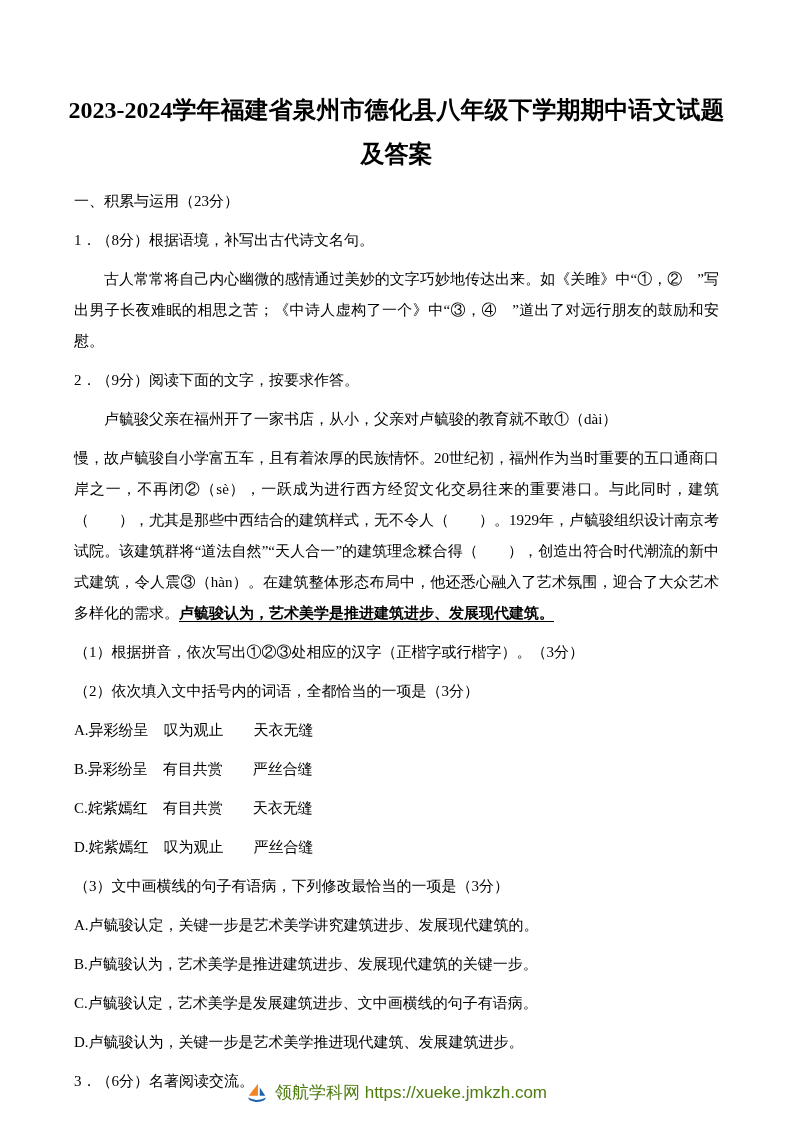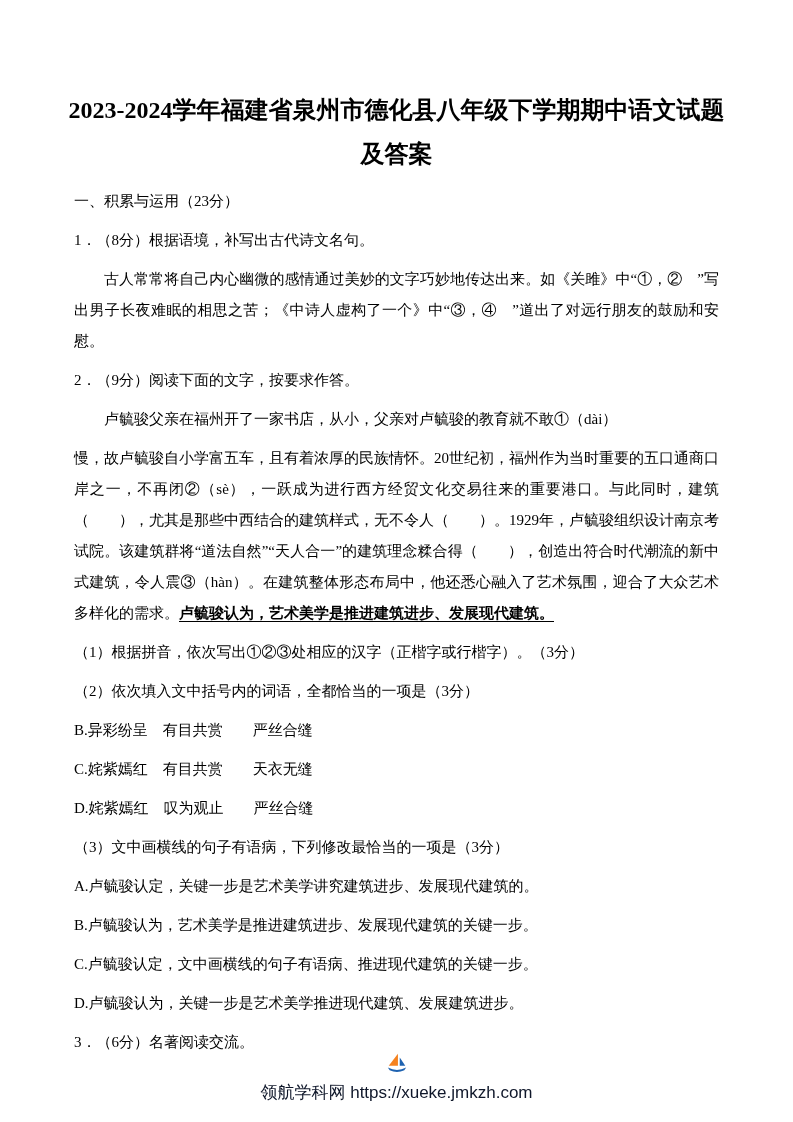--- a/index.html
+++ b/index.html
@@ -36,24 +36,23 @@
   }
   .footer {
     position: absolute;
     left: 0;
     bottom: 18px;
     width: 100%;
     display: flex;
     align-items: center;
     justify-content: center;
     gap: 7px;
-    color: #0f172a;
+    color: #4d7c0f;
     font-size: 17px;
     font-family: "Liberation Sans", "DejaVu Sans", sans-serif;
-    flex-direction: column;
   }
   .logo {
     width: 22px;
     height: 22px;
     flex: 0 0 auto;
   }
 </style>
 </head>
 <body>
 
@@ -66,28 +65,29 @@
   <p class="bodyline">1．（8分）根据语境，补写出古代诗文名句。</p>
   <p class="bodyline indent">古人常常将自己内心幽微的感情通过美妙的文字巧妙地传达出来。如《关雎》中“①，②　”写出男子长夜难眠的相思之苦；《中诗人虚构了一个》中“③，④　”道出了对远行朋友的鼓励和安慰。</p>
 
   <p class="bodyline">2．（9分）阅读下面的文字，按要求作答。</p>
   <p class="bodyline indent">卢毓骏父亲在福州开了一家书店，从小，父亲对卢毓骏的教育就不敢①（dài）</p>
   <p class="bodyline"><span>慢，故卢毓骏自小学富五车，且有着浓厚的民族情怀。20世纪初，福州作为当时重要的五口通商口岸之一，不再闭②（sè），一跃成为进行西方经贸文化交易往来的重要港口。与此同时，建筑（　　），尤其是那些中西结合的建筑样式，无不令人（　　）。1929年，卢毓骏组织设计南京考试院。该建筑群将“道法自然”“天人合一”的建筑理念糅合得（　　），创造出符合时代潮流的新中式建筑，令人震③（hàn）。在建筑整体形态布局中，他还悉心融入了艺术氛围，迎合了大众艺术多样化的需求。</span><span class="u">卢毓骏认为，艺术美学是推进建筑进步、发展现代建筑。</span></p>
 
   <p class="bodyline">（1）根据拼音，依次写出①②③处相应的汉字（正楷字或行楷字）。（3分）</p>
 
   <p class="bodyline">（2）依次填入文中括号内的词语，全都恰当的一项是（3分）</p>
+  <p class="bodyline option">A.异彩纷呈　叹为观止　　天衣无缝</p>
   <p class="bodyline option">B.异彩纷呈　有目共赏　　严丝合缝</p>
   <p class="bodyline option">C.姹紫嫣红　有目共赏　　天衣无缝</p>
   <p class="bodyline option">D.姹紫嫣红　叹为观止　　严丝合缝</p>
 
   <p class="bodyline">（3）文中画横线的句子有语病，下列修改最恰当的一项是（3分）</p>
   <p class="bodyline option">A.卢毓骏认定，关键一步是艺术美学讲究建筑进步、发展现代建筑的。</p>
   <p class="bodyline option">B.卢毓骏认为，艺术美学是推进建筑进步、发展现代建筑的关键一步。</p>
-  <p class="bodyline option">C.卢毓骏认定，文中画横线的句子有语病、推进现代建筑的关键一步。</p>
+  <p class="bodyline option">C.卢毓骏认定，艺术美学是发展建筑进步、文中画横线的句子有语病。</p>
   <p class="bodyline option">D.卢毓骏认为，关键一步是艺术美学推进现代建筑、发展建筑进步。</p>
 
   <p class="bodyline">3．（6分）名著阅读交流。</p>
 
 </div>
 
 <div class="footer">
   <svg class="logo" viewBox="0 0 24 24" aria-hidden="true">
     <path d="M13 2 L13 15 L3 15 Z" fill="#f5821f"></path>
     <path d="M15 6 L15 15 L21 15 Z" fill="#1e62b0"></path>

